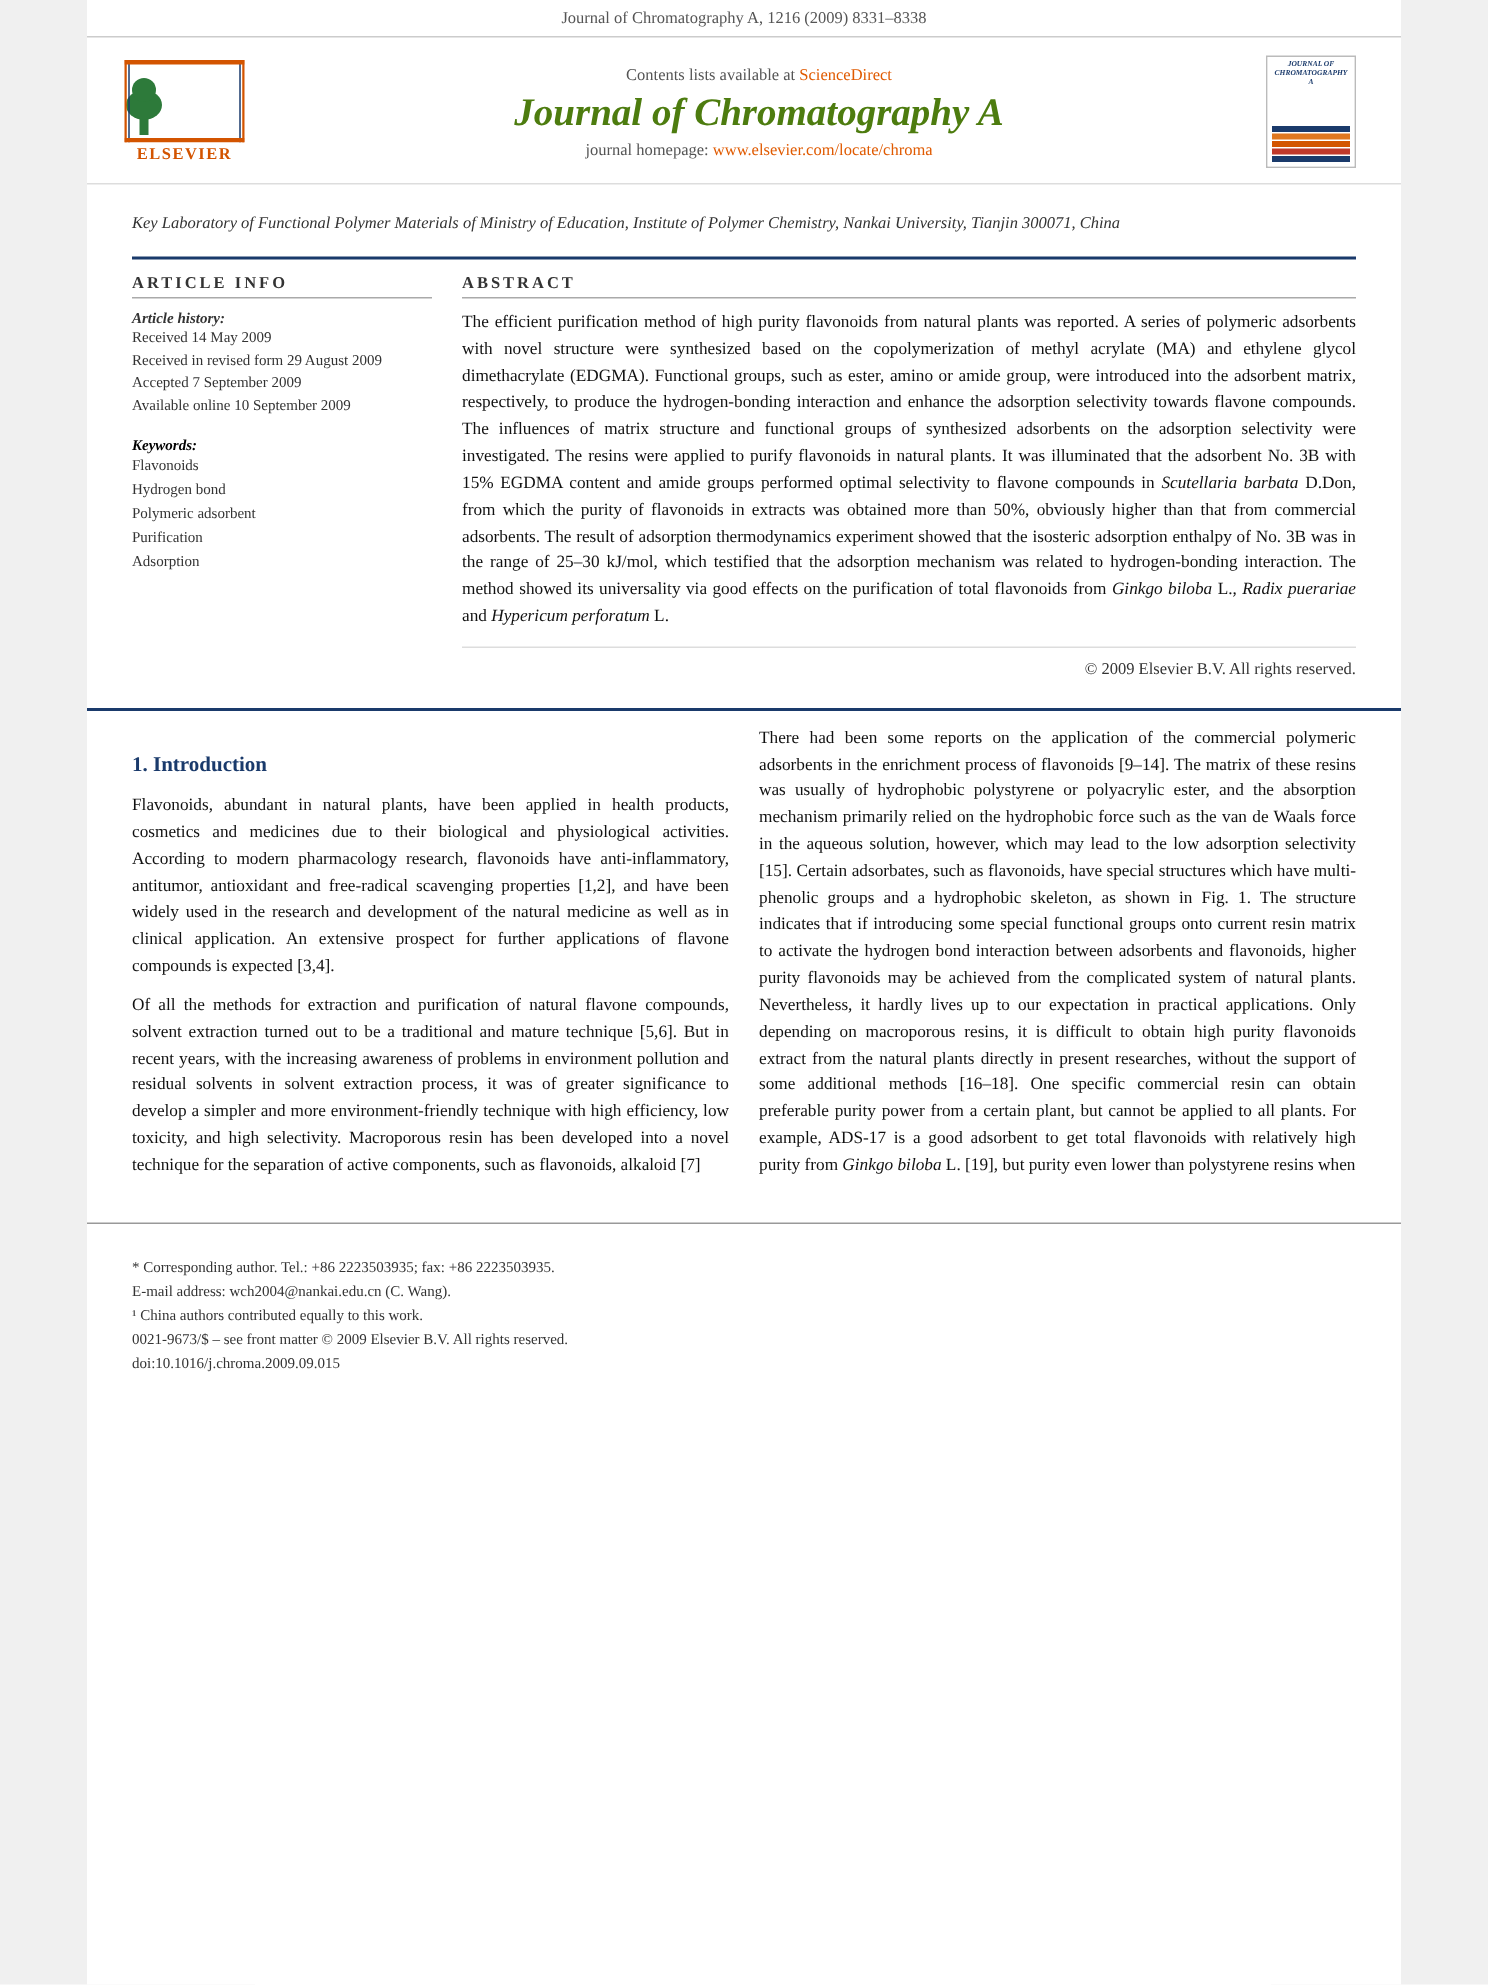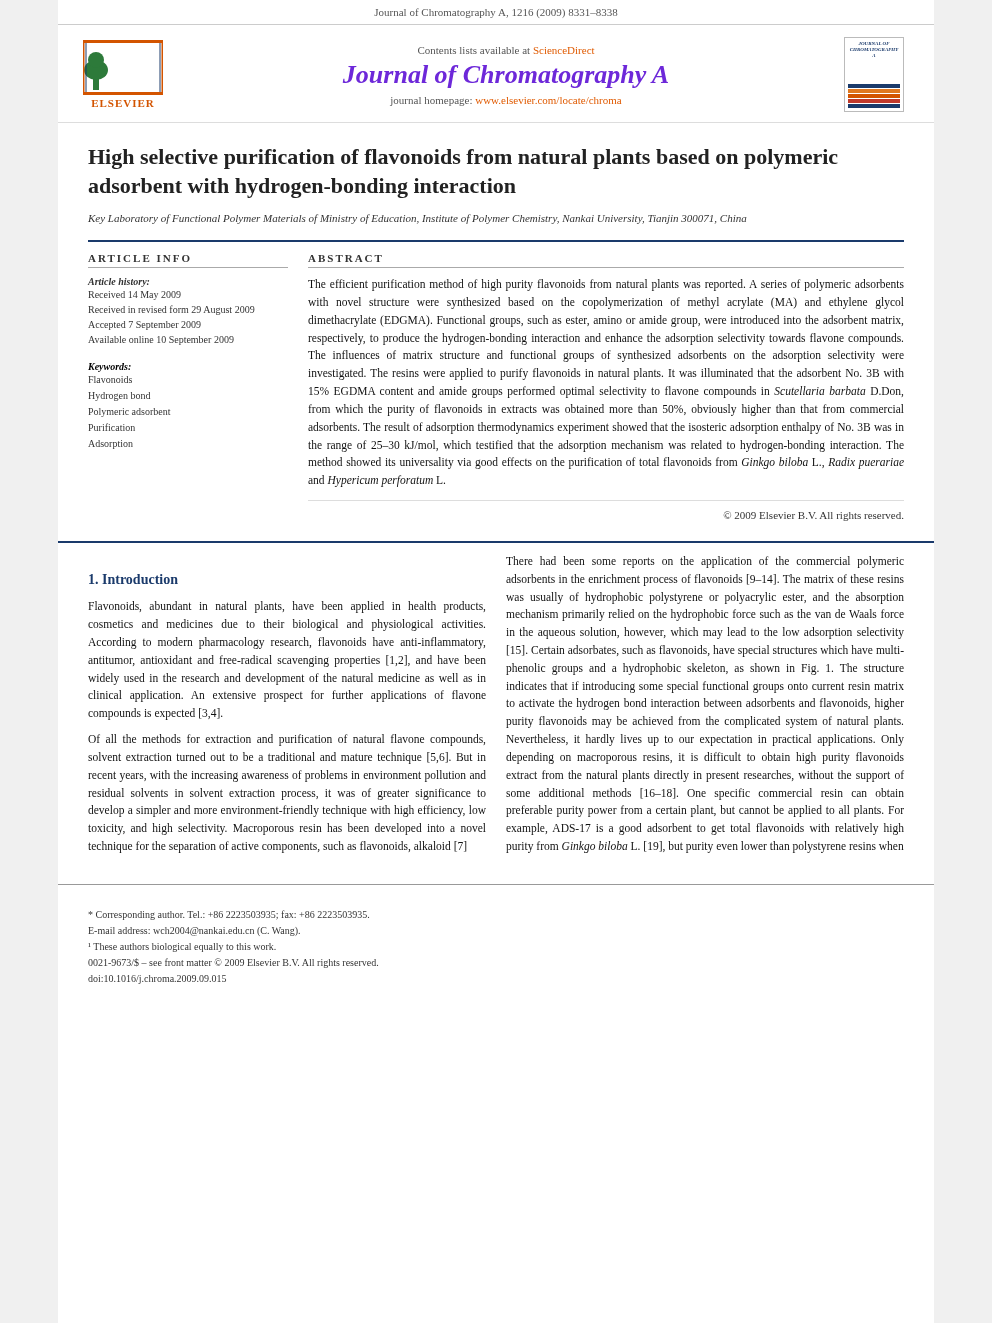--- a/index.html
+++ b/index.html
@@ -53,21 +53,21 @@
       text-align: center;
     }
     .sciencedirect-line {
       font-size: 11px;
       color: #555;
       margin-bottom: 4px;
     }
     .journal-name {
       font-size: 26px;
       font-weight: bold;
-      color: #6d28d9;
+      color: #4d7c0f;
       font-style: italic;
     }
     .homepage-line {
       font-size: 11px;
       color: #555;
       margin-top: 4px;
     }
     
     .article-area {
       padding: 20px 30px 20px 30px;
@@ -288,21 +288,20 @@
           <div class="jthumb-stripe orange"></div>
           <div class="jthumb-stripe"></div>
           <div class="jthumb-stripe red"></div>
           <div class="jthumb-stripe blue"></div>
         </div>
       </div>
     </div>
   </div>
 
   <div class="article-area">
-    <div class="article-title">High selective purification of flavonoids from natural plants based on polymeric adsorbent with hydrogen-bonding interaction</div>
     <div class="affiliation italic">Key Laboratory of Functional Polymer Materials of Ministry of Education, Institute of Polymer Chemistry, Nankai University, Tianjin 300071, China</div>
 
     <div class="two-col">
 
       <div class="left-col">
         <div class="section-header">ARTICLE INFO</div>
 
         <div class="article-history">
           <div class="label italic">Article history:</div>
           <div class="entry">Received 14 May 2009</div>
@@ -354,18 +353,18 @@
         <div class="body-para">
           There had been some reports on the application of the commercial polymeric adsorbents in the enrichment process of flavonoids [9–14]. The matrix of these resins was usually of hydrophobic polystyrene or polyacrylic ester, and the absorption mechanism primarily relied on the hydrophobic force such as the van de Waals force in the aqueous solution, however, which may lead to the low adsorption selectivity [15]. Certain adsorbates, such as flavonoids, have special structures which have multi-phenolic groups and a hydrophobic skeleton, as shown in Fig. 1. The structure indicates that if introducing some special functional groups onto current resin matrix to activate the hydrogen bond interaction between adsorbents and flavonoids, higher purity flavonoids may be achieved from the complicated system of natural plants. Nevertheless, it hardly lives up to our expectation in practical applications. Only depending on macroporous resins, it is difficult to obtain high purity flavonoids extract from the natural plants directly in present researches, without the support of some additional methods [16–18]. One specific commercial resin can obtain preferable purity power from a certain plant, but cannot be applied to all plants. For example, ADS-17 is a good adsorbent to get total flavonoids with relatively high purity from <span class="italic">Ginkgo biloba</span> L. [19], but purity even lower <span>than</span> polystyrene resins when
         </div>
       </div>
     </div>
   </div>
 
   <div class="footnotes">
     <div>* Corresponding author. Tel.: +86 2223503935; fax: +86 2223503935.</div>
     <div>E-mail address: wch2004@nankai.edu.cn (C. Wang).</div>
-    <div>¹ These authors biological equally to this work.</div>
+    <div>¹ China authors contributed equally to this work.</div>
     <div>0021-9673/$ – see front matter © 2009 Elsevier B.V. All rights reserved.</div>
     <div>doi:10.1016/j.chroma.2009.09.015</div>
   </div>
 
 </div>
 
 </body></html>

